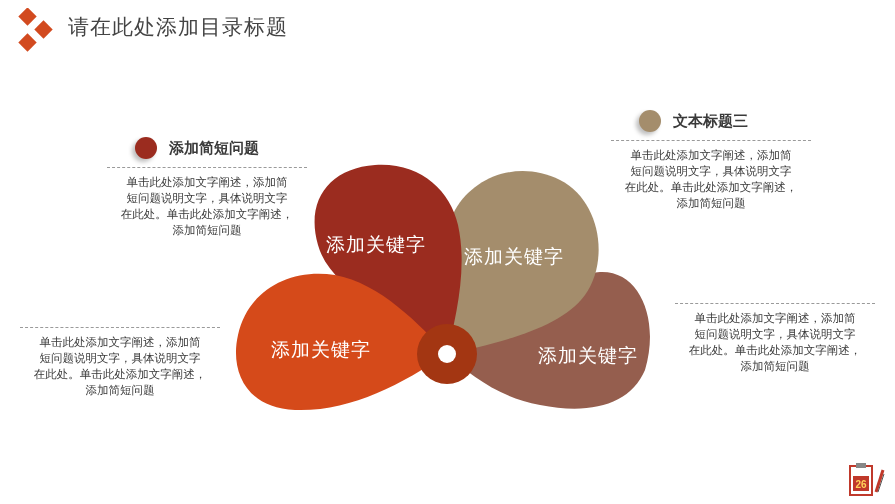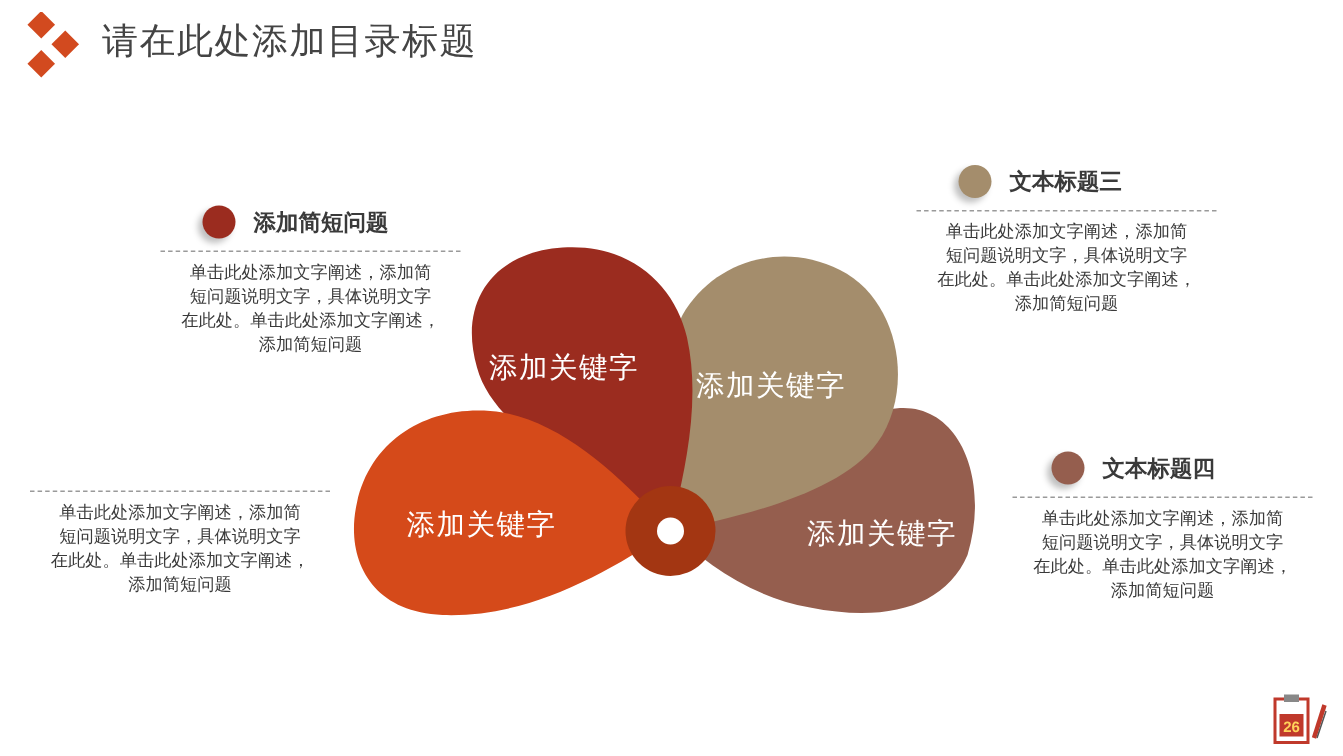--- a/index.html
+++ b/index.html
@@ -1,24 +1,24 @@
 <!DOCTYPE html>
 <html><head>
 <meta charset="utf-8">
 <style>
   html,body{margin:0;padding:0;background:#fff;}
   body{width:895px;height:504px;position:relative;overflow:hidden;font-family:"DejaVu Sans","Liberation Sans",sans-serif;color:#333;}
   .logo{position:absolute;left:18px;top:8px;width:40px;height:44px;}
-  .title{position:absolute;left:68px;top:9px;font-size:24px;color:#444;letter-spacing:1px;line-height:36px;font-weight:500;}
+  .title{position:absolute;left:68px;top:9px;font-size:21px;color:#444;letter-spacing:1px;line-height:36px;font-weight:500;}
   .block{position:absolute;width:200px;}
   .block .head{position:relative;height:28px;}
   .block .dot{position:absolute;width:22px;height:22px;border-radius:50%;top:2px;box-shadow:-3px 3px 4px rgba(0,0,0,0.25);}
   .block .ht{position:absolute;top:2px;font-size:15px;font-weight:bold;color:#3a3a3a;line-height:22px;}
   .block .rule{border-top:1px dashed #9a9a9a;margin-top:4px;}
-  .block .desc{font-size:11.5px;line-height:16px;color:#3a3a3a;text-align:center;margin-top:6px;font-family:Liberation Serif, serif;}
+  .block .desc{font-size:11.5px;line-height:16px;color:#3a3a3a;text-align:center;margin-top:6px;}
   .flower{position:absolute;left:0;top:0;}
   .kw{position:absolute;color:#fff;font-size:19px;letter-spacing:1px;white-space:nowrap;}
   .cal{position:absolute;left:846px;top:462px;width:40px;height:36px;}
 </style>
 </head>
 <body>
 
 <svg class="logo" viewBox="0 0 40 44">
   <rect x="3" y="2" width="13" height="13" transform="rotate(45 9.5 8.5)" fill="#d24a1f"></rect>
   <rect x="19" y="15" width="13" height="13" transform="rotate(45 25.5 21.5)" fill="#d24a1f"></rect>
@@ -66,24 +66,20 @@
   <div class="rule"></div>
   <div class="desc">
     <div>单击此处添加文字阐述，添加简</div>
       <div>短问题说明文字，具体说明文字</div>
       <div>在此处。单击此处添加文字阐述，</div>
       <div>添加简短问题</div>
   </div>
 </div>
 
 <div class="block" style="left:675px;top:299px;">
-  <div class="head">
-    <span class="dot" style="left:26px;background:#955e4e;"></span>
-    <span class="ht" style="left:60px;">文本标题四</span>
-  </div>
   <div class="rule"></div>
   <div class="desc">
     <div>单击此处添加文字阐述，添加简</div>
       <div>短问题说明文字，具体说明文字</div>
       <div>在此处。单击此处添加文字阐述，</div>
       <div>添加简短问题</div>
   </div>
 </div>
 
 <div class="block" style="left:20px;top:323px;">

